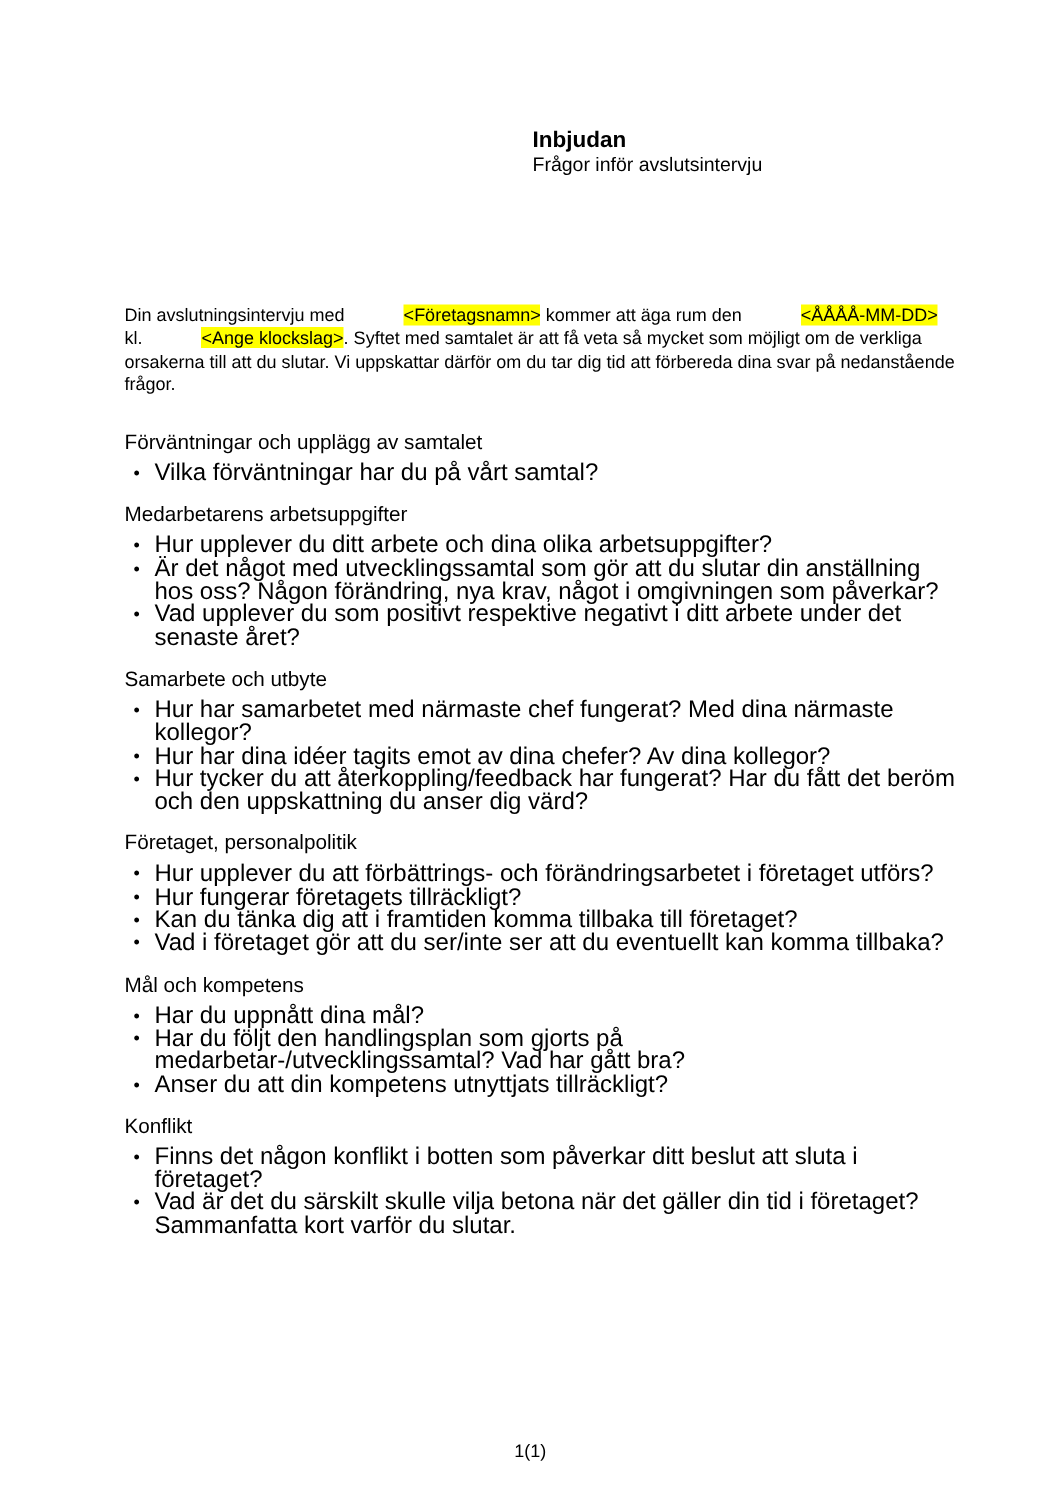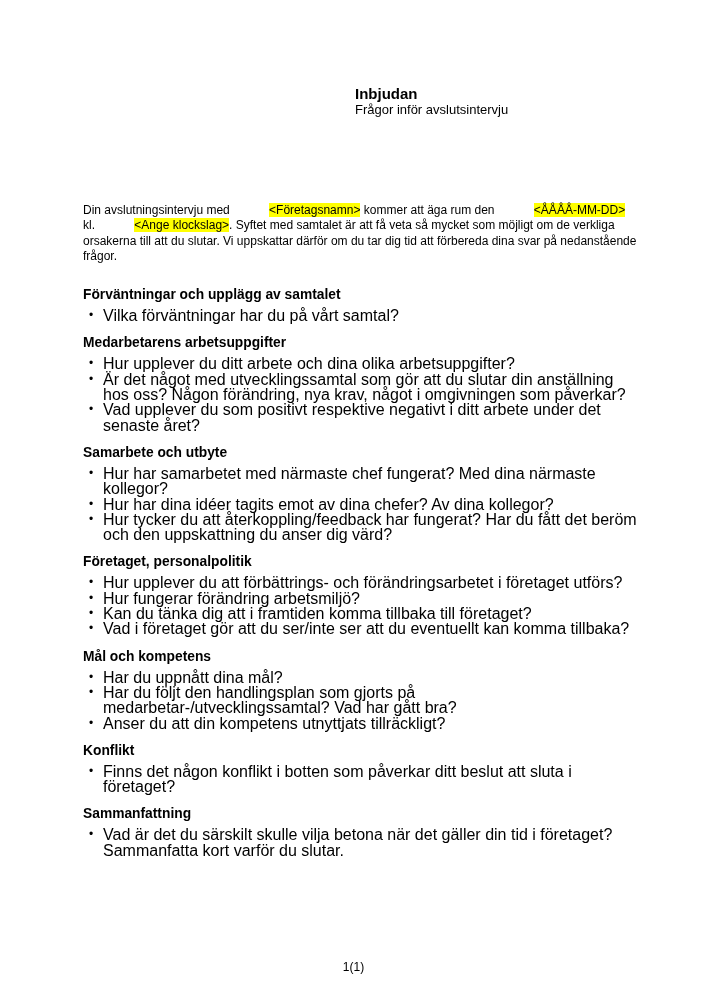--- a/index.html
+++ b/index.html
@@ -41,21 +41,21 @@
     padding-bottom: 11px;
     font-size: 12px;
     line-height: 15.3px;
   }
   .hl {
     background: var(--hl-color, #ffff00);
     margin-left: 36px;
   }
   h2.section-heading {
     font-size: 13.8px;
-    font-weight: bold;
+    font-weight: normal;
     line-height: 17px;
     margin: 11px 0 5px 0;
   }
   ul.question-list {
     list-style: none;
     margin: 0 0 0 0;
     padding: 0 0 0 20px;
   }
   ul.question-list li {
     font-size: 16px;
@@ -103,35 +103,34 @@
       </ul>
       <h2 class="section-heading">Samarbete och utbyte</h2>
       <ul class="question-list">
         <li>Hur har samarbetet med närmaste chef fungerat? Med dina närmaste kollegor?</li>
         <li>Hur har dina idéer tagits emot av dina chefer? Av dina kollegor?</li>
         <li>Hur tycker du att återkoppling/feedback har fungerat? Har du fått det beröm och den uppskattning du anser dig värd?</li>
       </ul>
       <h2 class="section-heading">Företaget, personalpolitik</h2>
       <ul class="question-list">
         <li>Hur upplever du att förbättrings- och förändringsarbetet i företaget utförs?</li>
-        <li>Hur fungerar förändring arbetsmiljö?</li>
+        <li>Hur fungerar företagets tillräckligt?</li>
         <li>Kan du tänka dig att i framtiden komma tillbaka till företaget?</li>
         <li>Vad i företaget gör att du ser/inte ser att du eventuellt kan komma tillbaka?</li>
       </ul>
       <h2 class="section-heading">Mål och kompetens</h2>
       <ul class="question-list">
         <li>Har du uppnått dina mål?</li>
         <li>Har du följt den handlingsplan som gjorts på medarbetar-/utvecklingssamtal? Vad har gått bra?</li>
         <li>Anser du att din kompetens utnyttjats tillräckligt?</li>
       </ul>
       <h2 class="section-heading">Konflikt</h2>
       <ul class="question-list">
         <li>Finns det någon konflikt i botten som påverkar ditt beslut att sluta i företaget?</li>
       </ul>
-      <h2 class="section-heading">Sammanfattning</h2>
       <ul class="question-list">
         <li>Vad är det du särskilt skulle vilja betona när det gäller din tid i företaget? Sammanfatta kort varför du slutar.</li>
       </ul>
     </div>
 
   <div class="page-number">1(1)</div>
 
 </div>
 
 </body></html>

